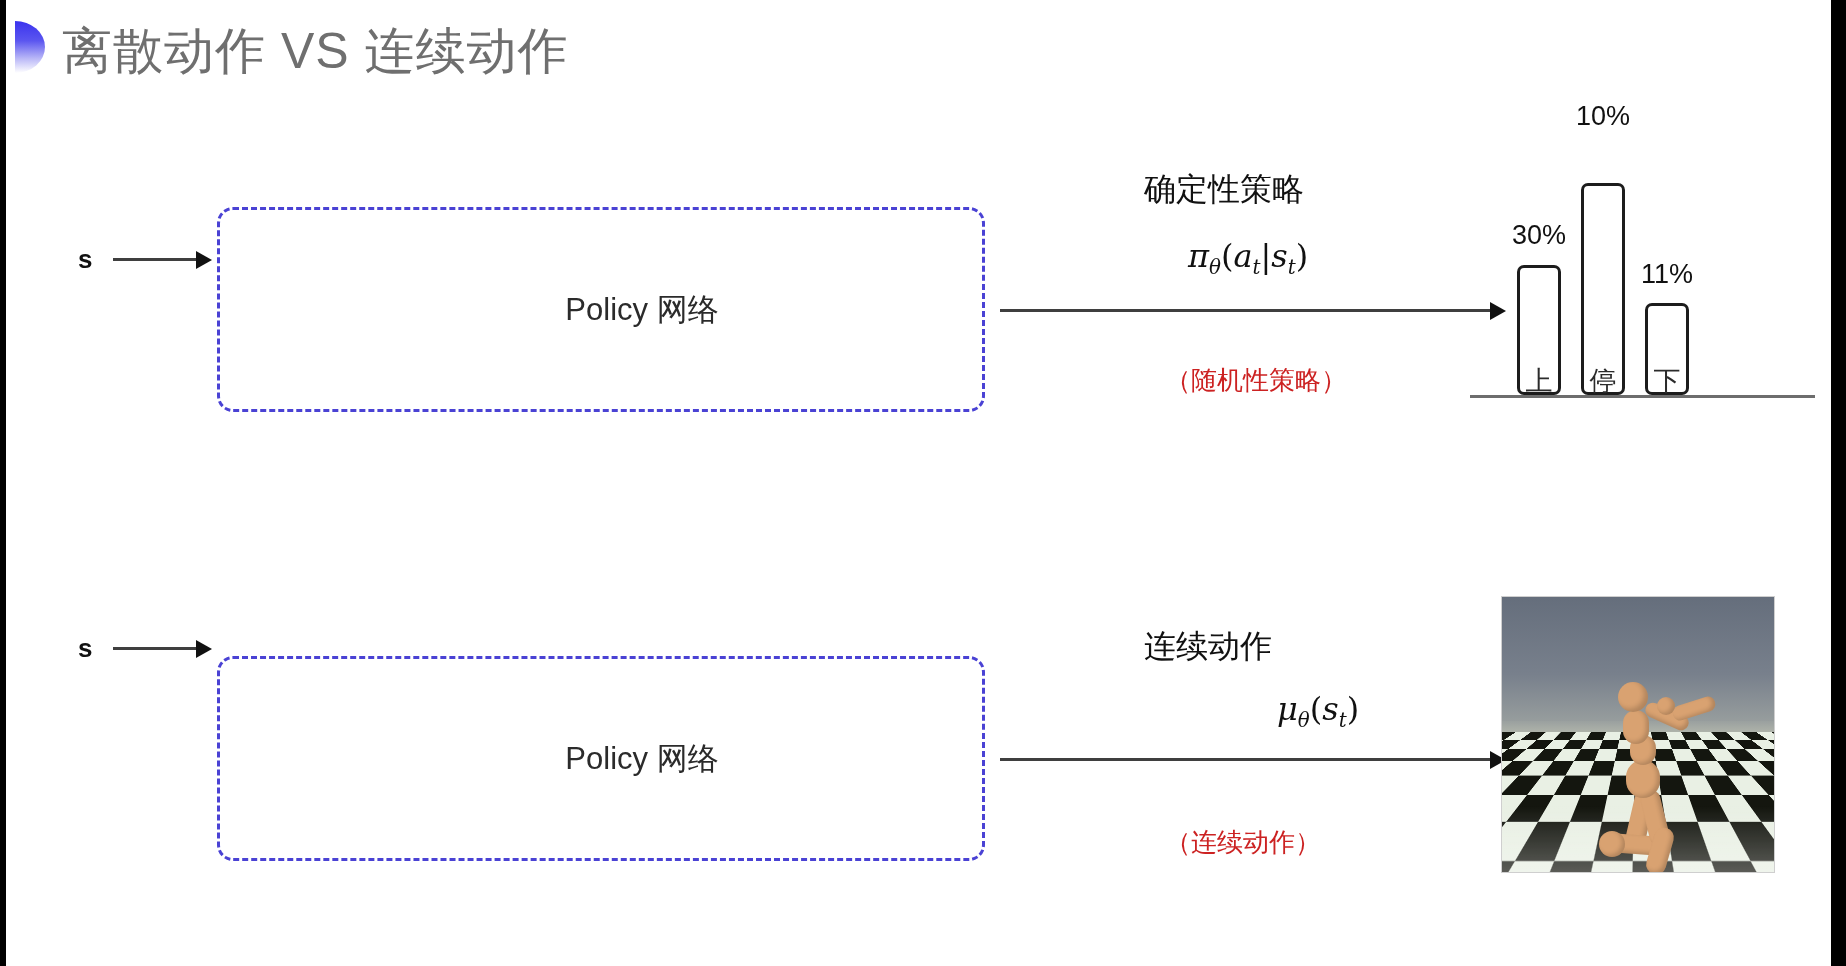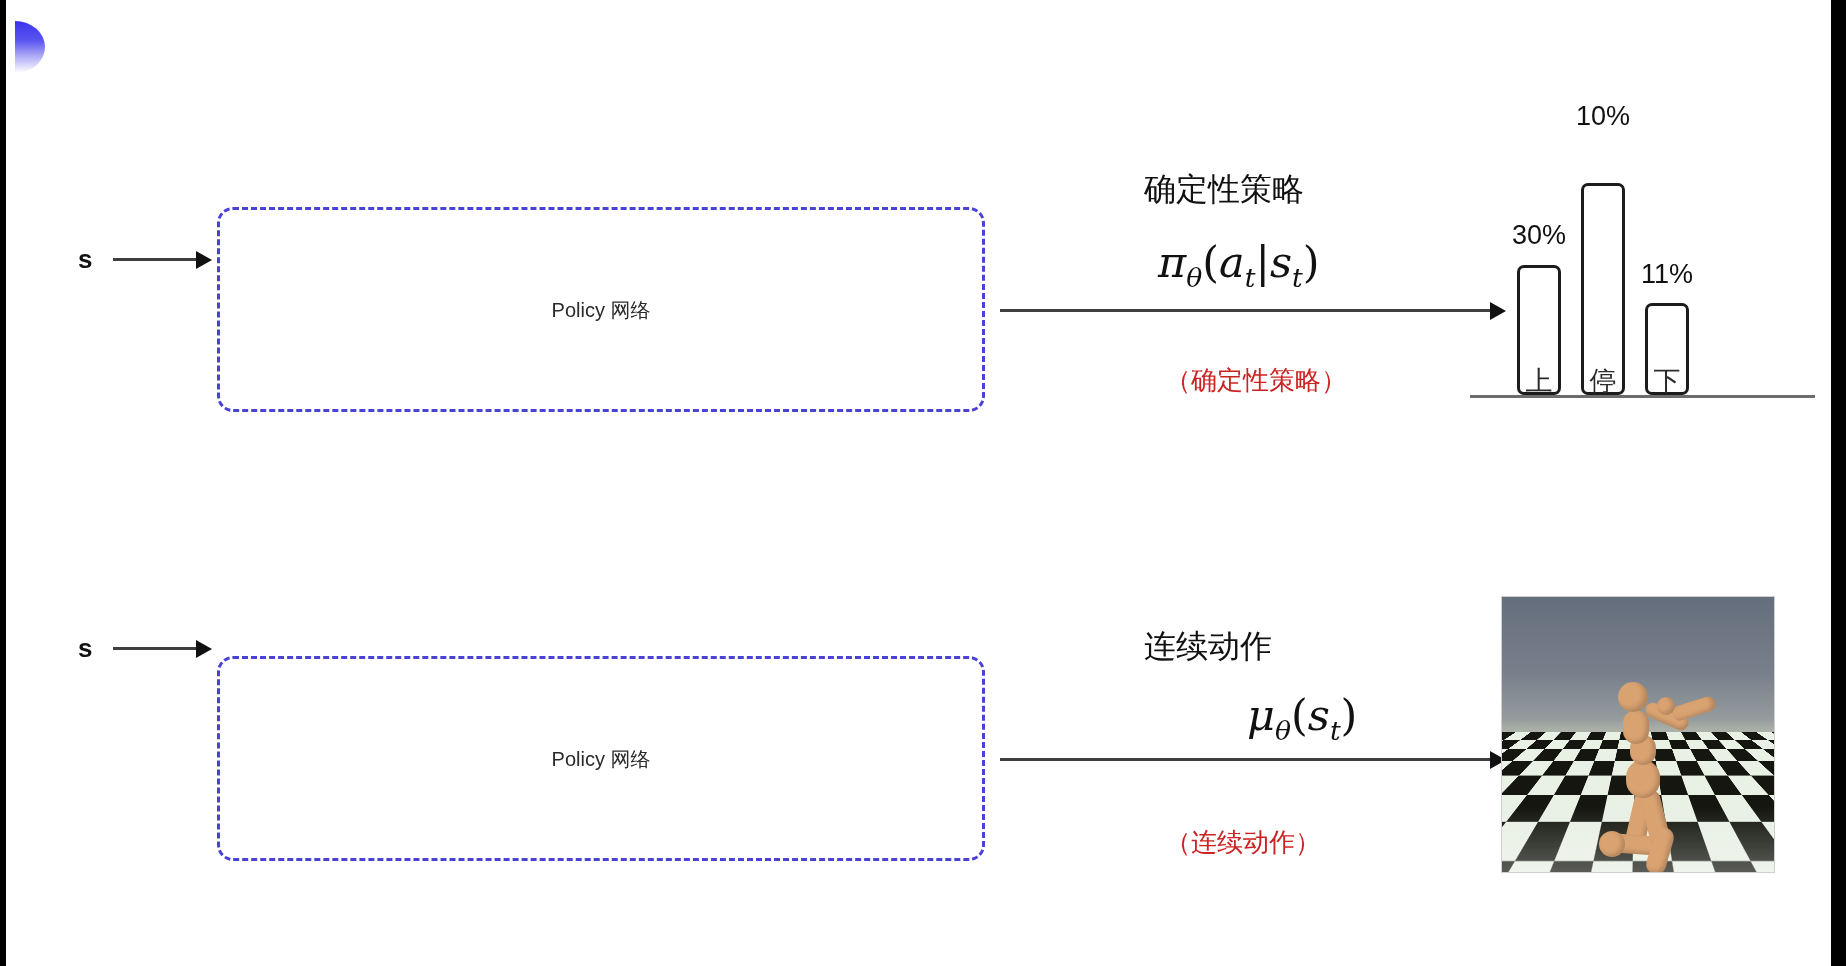--- a/index.html
+++ b/index.html
@@ -51,23 +51,24 @@
   
   .policy-box {
     position: absolute;
     box-sizing: border-box;
     border: 3px dashed #4a42d4;
     border-radius: 16px;
     background: transparent;
   }
   .policy-label {
     position: absolute;
-    font-size: 20px;
+    font-size: 31px;
     color: #2b2b2b;
     white-space: nowrap;
+    margin-left: 41px;
   }
   .s-label {
     position: absolute;
     font-size: 26px;
     font-weight: bold;
     color: #111111;
   }
 
   
   .arrow-line {
@@ -87,23 +88,24 @@
   .policy-caption {
     position: absolute;
     font-size: 32px;
     color: #111111;
     white-space: nowrap;
   }
   .formula {
     position: absolute;
     font-family: "DejaVu Serif", "Liberation Serif", serif;
     font-style: italic;
-    font-size: 43px;
+    font-size: 32px;
     color: #111111;
     white-space: nowrap;
+    margin-left: 30px;
   }
   .formula .sub {
     font-size: 0.62em;
     vertical-align: sub;
     font-style: italic;
   }
   .formula .paren { font-style: normal; }
   .red-caption {
     position: absolute;
     font-size: 26px;
@@ -222,39 +224,40 @@
 </style>
 </head>
 <body>
 
 <div id="slide">
 
   <div class="edge-strip left"></div>
   <div class="edge-strip right"></div>
 
   <div id="title-decoration"></div>
+  <div id="title-text">离散动作 VS 连续动作</div>
 
   <div class="s-label" style="left:78px; top:244px;">s</div>
   <div class="arrow-line" style="left:113px; top:258px; width:85px;"></div>
   <div class="arrow-head" style="left:196px; top:251px;"></div>
 
   <div class="policy-box" style="left:217px; top:207px; width:768px; height:205px;">
     <div class="policy-label" style="left:50%; top:50%; transform:translate(-50%,-50%);">Policy 网络</div>
   </div>
 
   <div class="policy-caption" style="left:1144px; top:168px;">确定性策略</div>
 
   <div class="formula" style="left:1158px; top:237px;">
     <span>π</span><span class="sub">θ</span><span class="paren">(</span><span>a</span><span class="sub">t</span><span class="paren">|</span><span>s</span><span class="sub">t</span><span class="paren">)</span>
   </div>
 
   <div class="arrow-line" style="left:1000px; top:309px; width:495px;"></div>
   <div class="arrow-head" style="left:1490px; top:302px;"></div>
 
-  <div class="red-caption" style="left:1165px; top:363px;">（确定性策略）</div>
+  <div class="red-caption" style="left:1165px; top:363px;">（随机性策略）</div>
 
   <div id="bar-chart">
 
     <div class="bar-value" style="left:24px; top:125px; width:90px;text-align:center;">30%</div>
     <div class="bar" style="left:47px; width:44px; height:130px;"></div>
     <div class="bar-cat" style="left:24px; top:268px; width:90px;">上</div>
 
     <div class="bar-value" style="left:88px; top:6px; width:90px;">10%</div>
     <div class="bar" style="left:111px; width:44px; height:212px;"></div>
     <div class="bar-cat" style="left:88px; top:268px; width:90px;">停</div>

